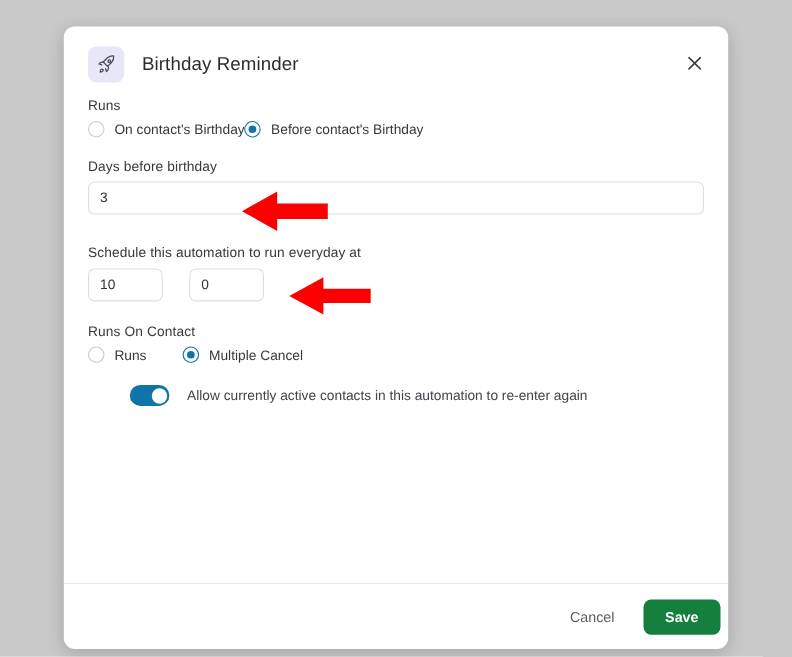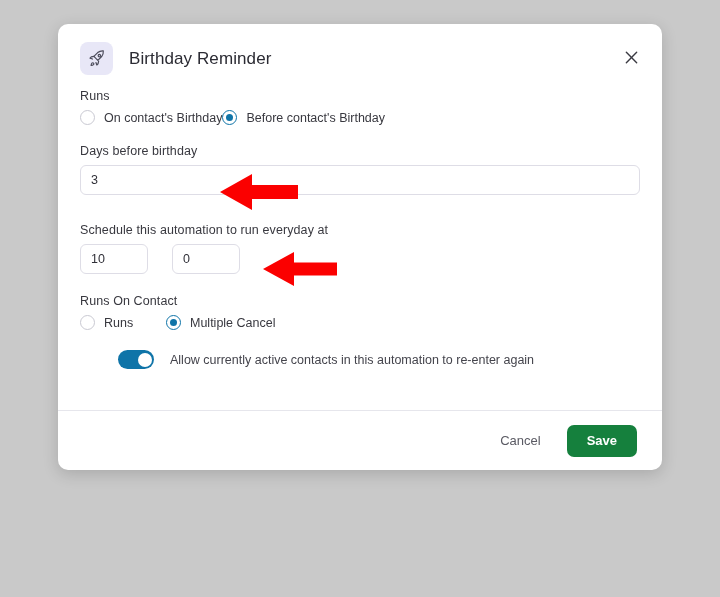--- a/index.html
+++ b/index.html
@@ -11,21 +11,21 @@
     background: #c9c9c9;
     font-family: "Liberation Sans", sans-serif;
     overflow: hidden;
     position: relative;
   }
 
   
   #modal {
     position: absolute;
     left: 58px; top: 24px;
-    width: 604px; height: 446px;
+    width: 604px; height: 566px;
     background: #ffffff;
     border-radius: 10px;
     box-shadow: 0 4px 16px rgba(0,0,0,0.16);
     display: flex;
     flex-direction: column;
   }
 
   
   #modal-header {
     position: relative;
@@ -153,21 +153,21 @@
   }
 
   
   #modal-footer {
     border-top: 1px solid #e6e6ec;
     height: 60px;
     flex: 0 0 auto;
     display: flex;
     align-items: center;
     justify-content: flex-end;
-    padding: 0 25px;
+    padding: 0 7px;
     gap: 22px;
   }
   #cancel-btn {
     font-size: 13px;
     color: #5a5a63;
     background: none;
     border: none;
     cursor: pointer;
     font-family: "Liberation Sans", sans-serif;
     padding: 6px 4px;

